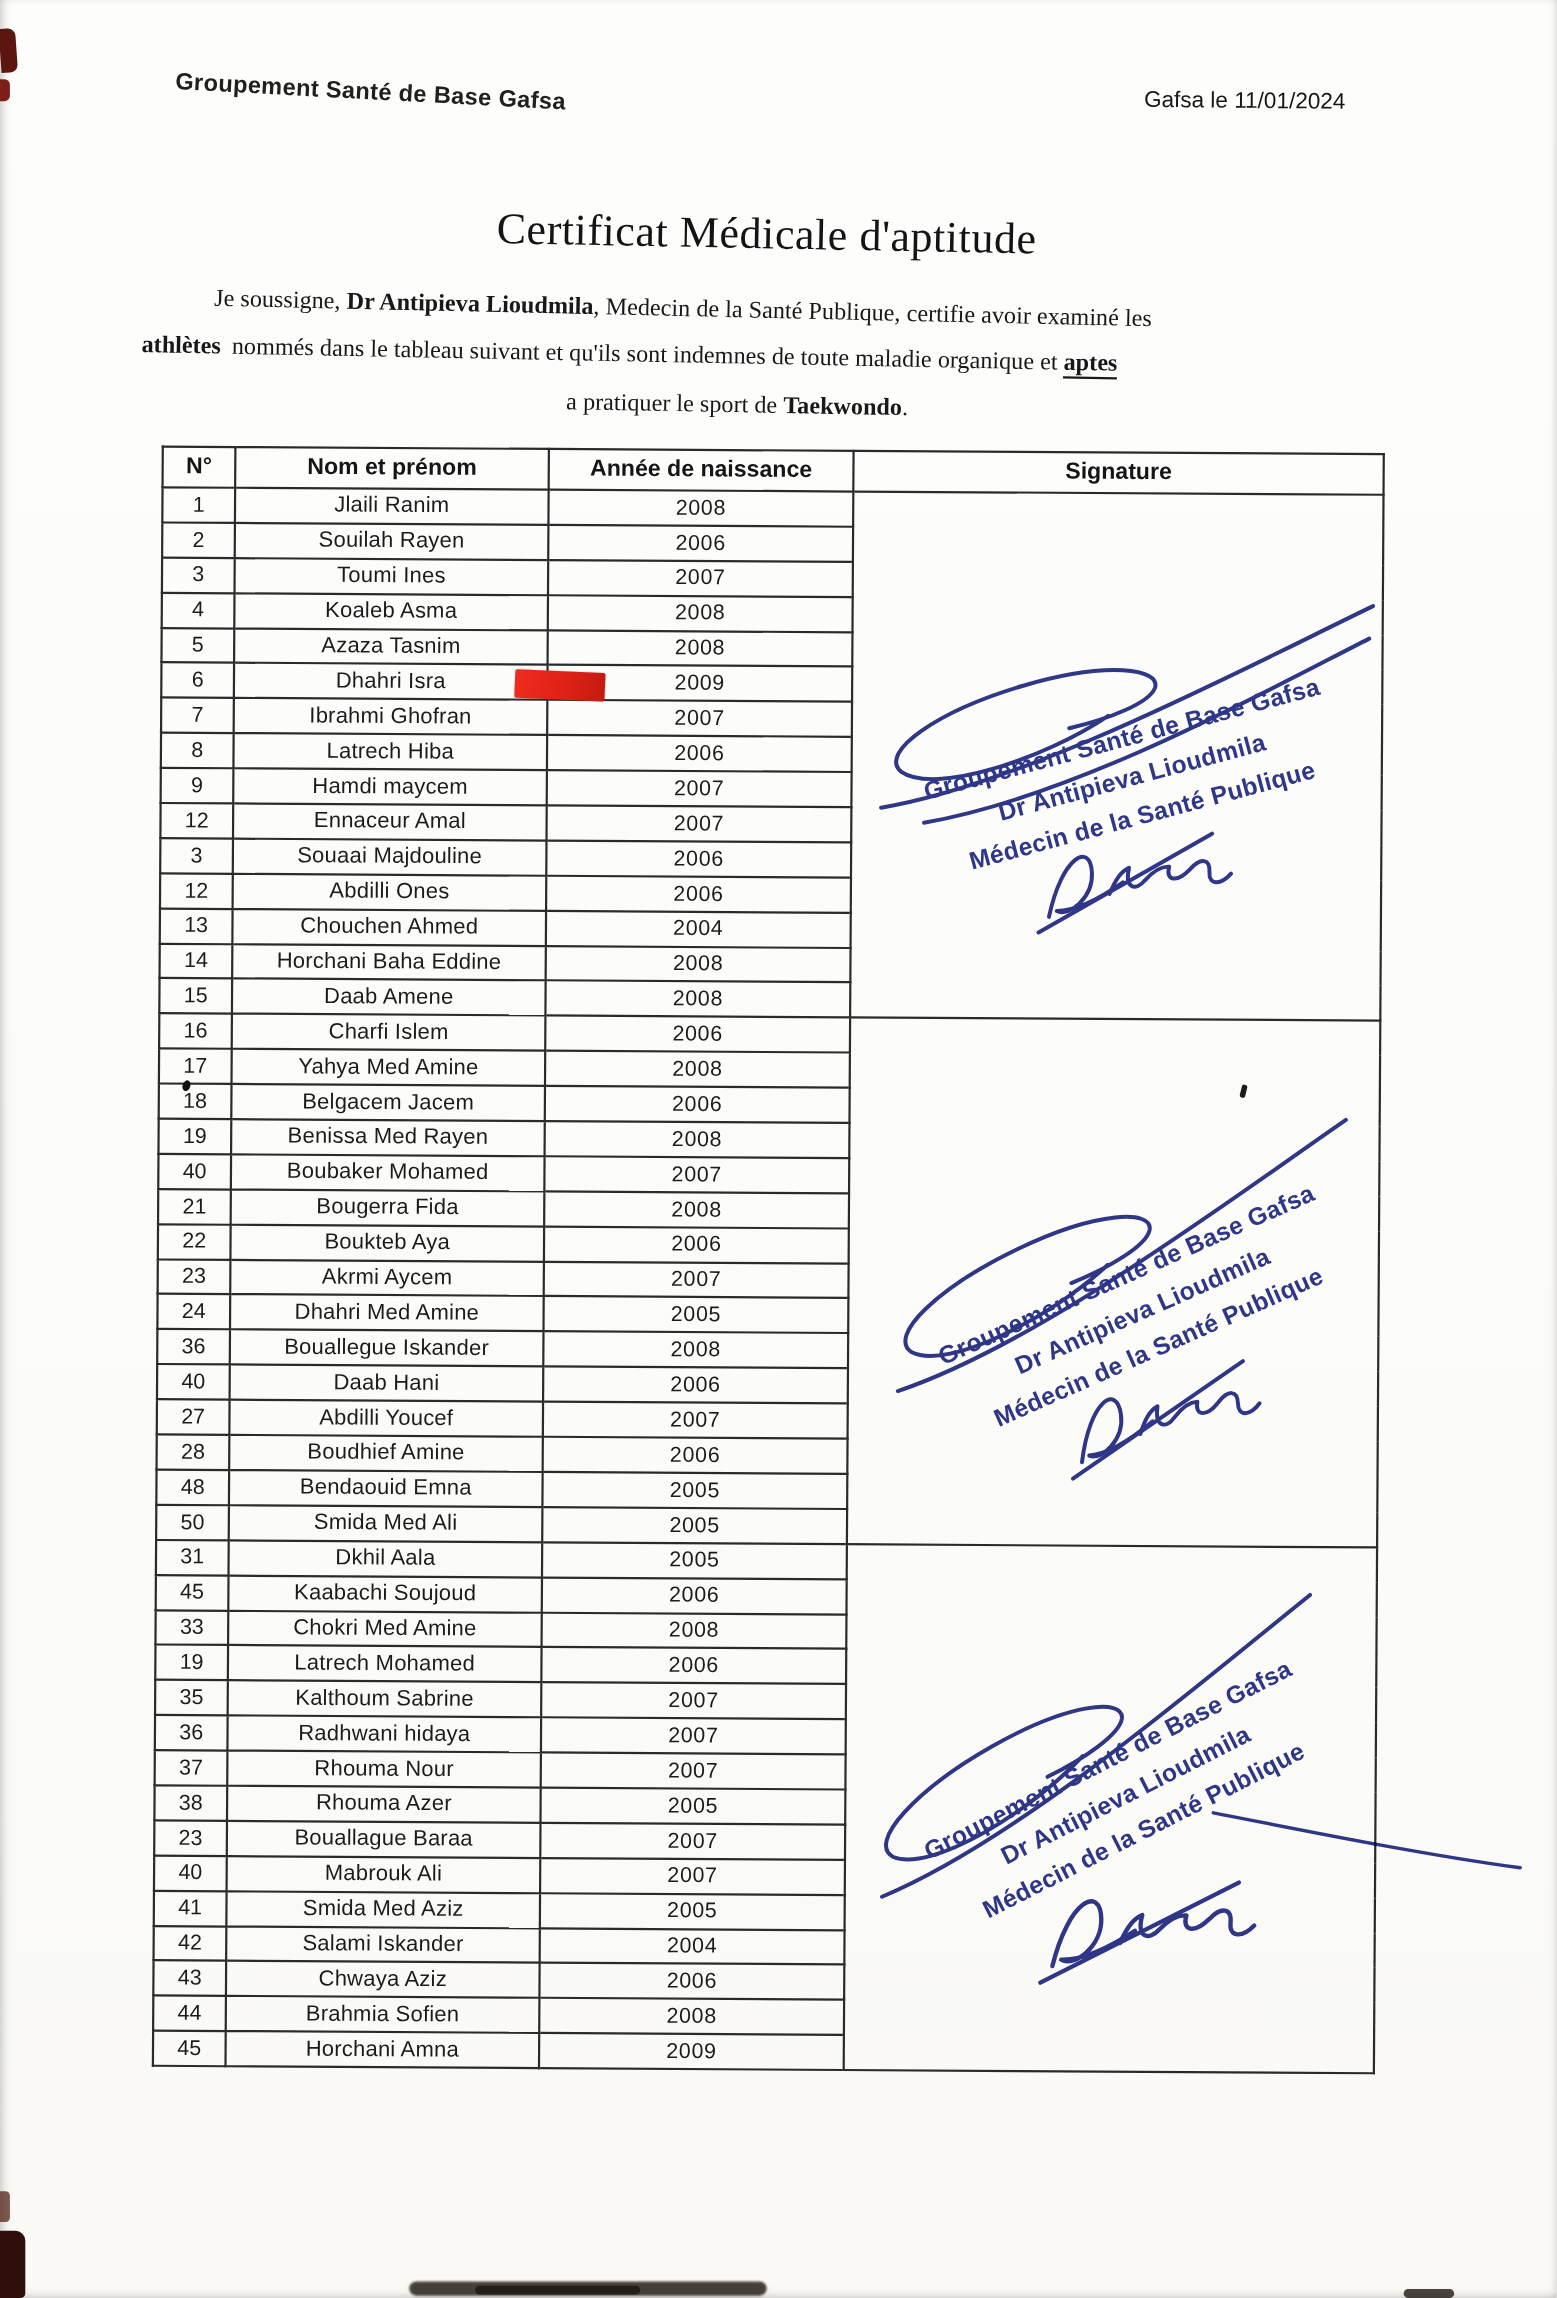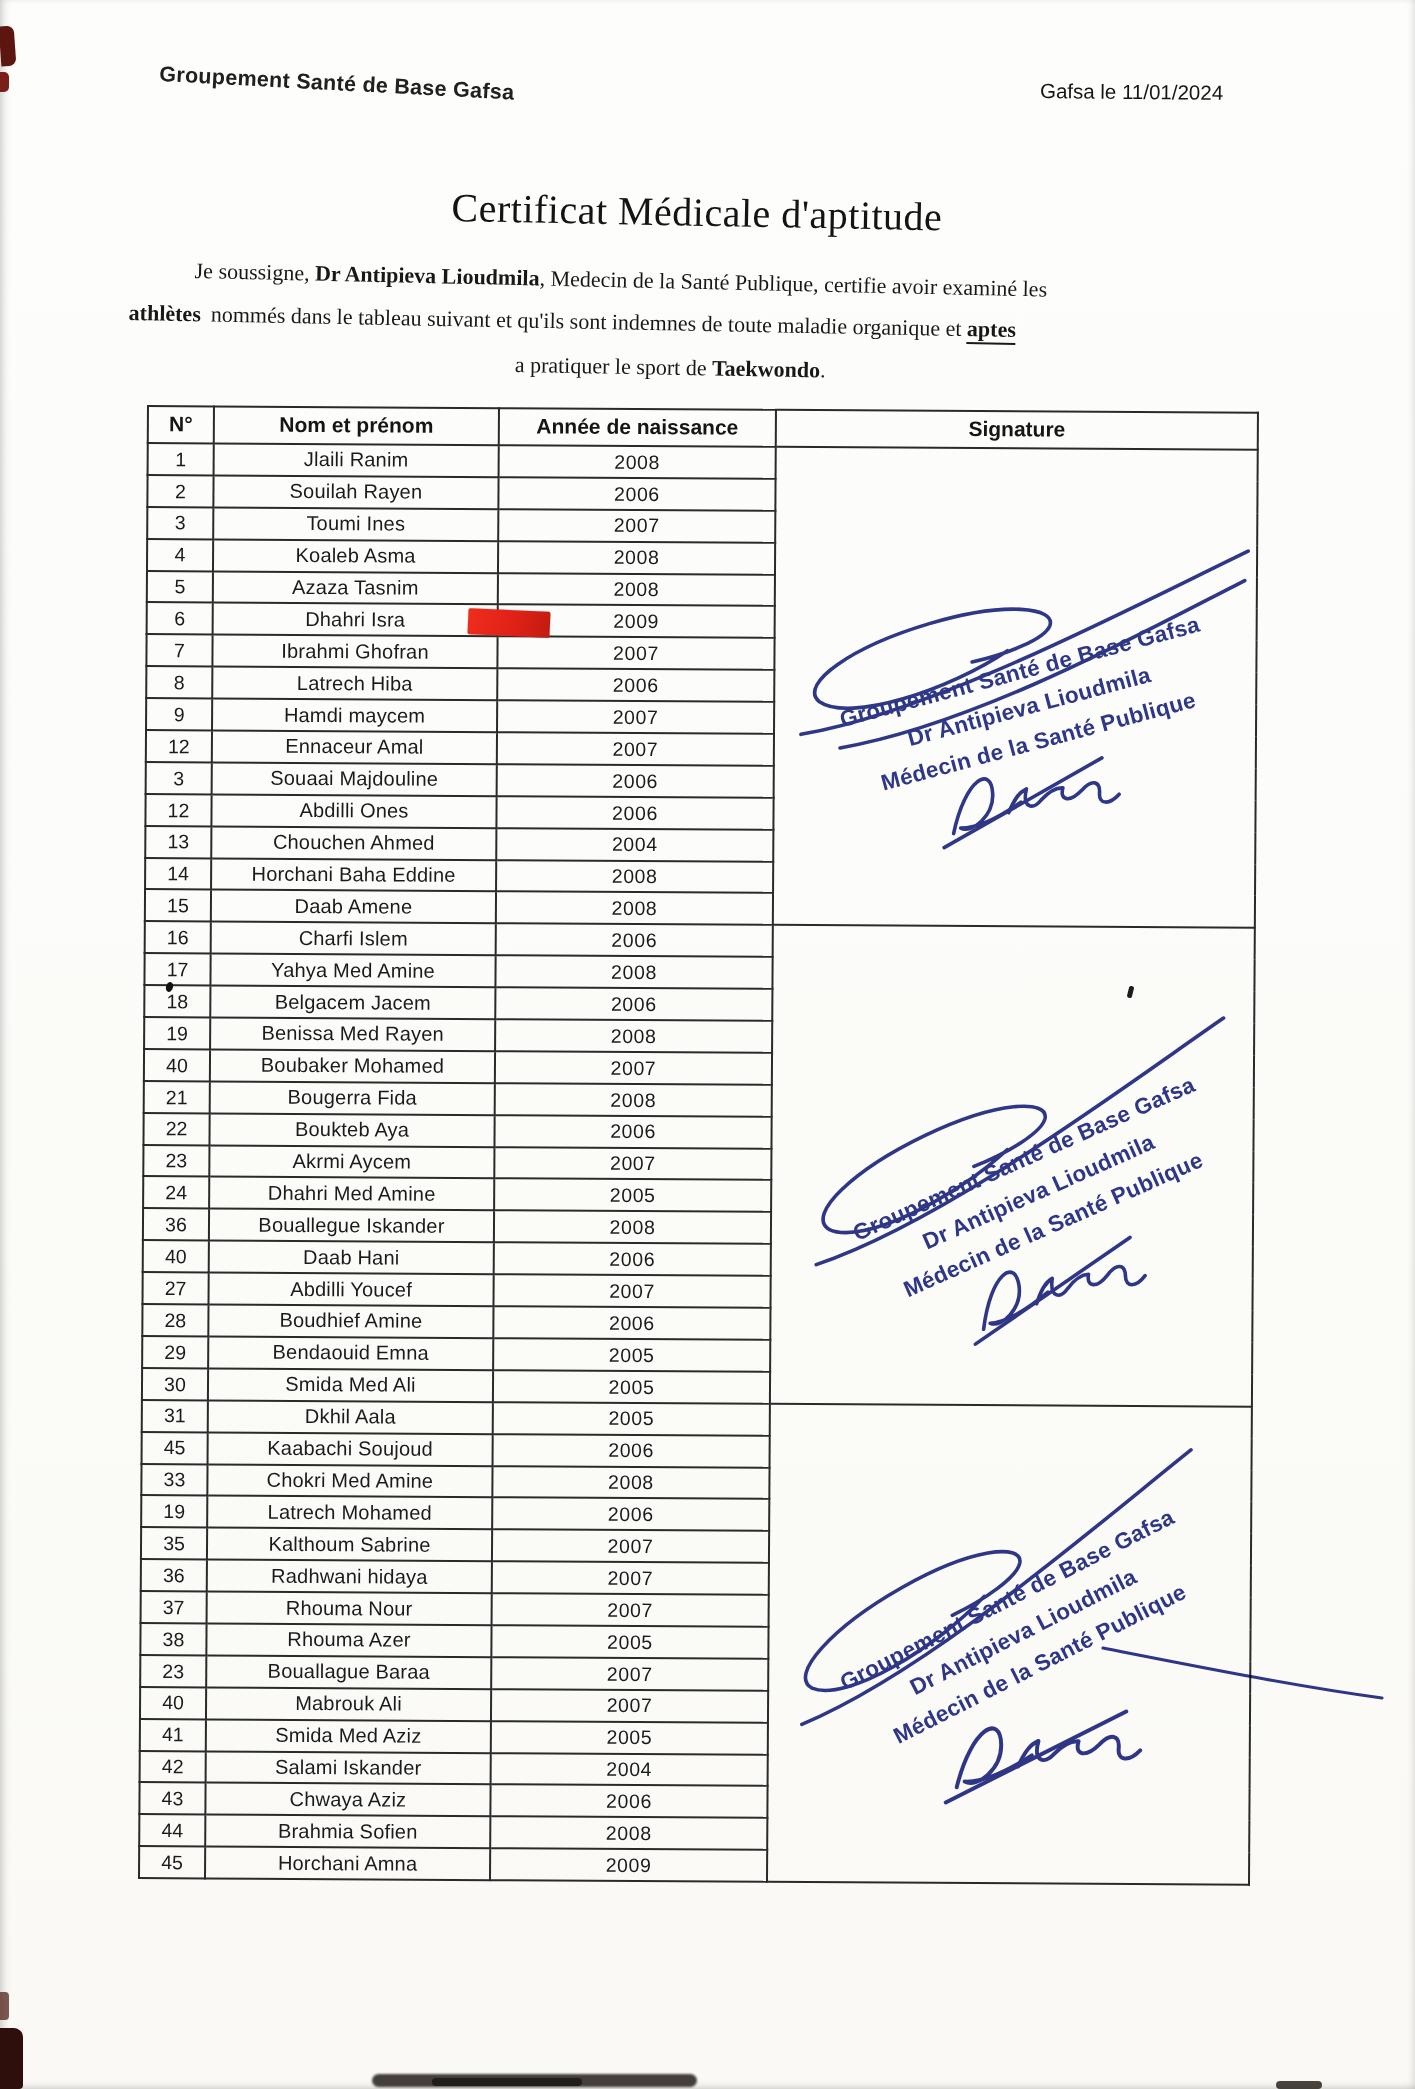--- a/index.html
+++ b/index.html
@@ -241,26 +241,26 @@
           <td class="col-num">27</td>
           <td class="col-name">Abdilli Youcef</td>
           <td class="col-year">2007</td>
         </tr>
         <tr>
           <td class="col-num">28</td>
           <td class="col-name">Boudhief Amine</td>
           <td class="col-year">2006</td>
         </tr>
         <tr>
-          <td class="col-num">29</td>
+          <td class="col-num">48</td>
           <td class="col-name">Bendaouid Emna</td>
           <td class="col-year">2005</td>
         </tr>
         <tr>
-          <td class="col-num">30</td>
+          <td class="col-num">50</td>
           <td class="col-name">Smida Med Ali</td>
           <td class="col-year">2005</td>
         </tr>
         <tr>
           <td class="col-num">31</td>
           <td class="col-name">Dkhil Aala</td>
           <td class="col-year">2005</td>
           <td class="col-sig" rowspan="15"></td>
         </tr>
         <tr>

